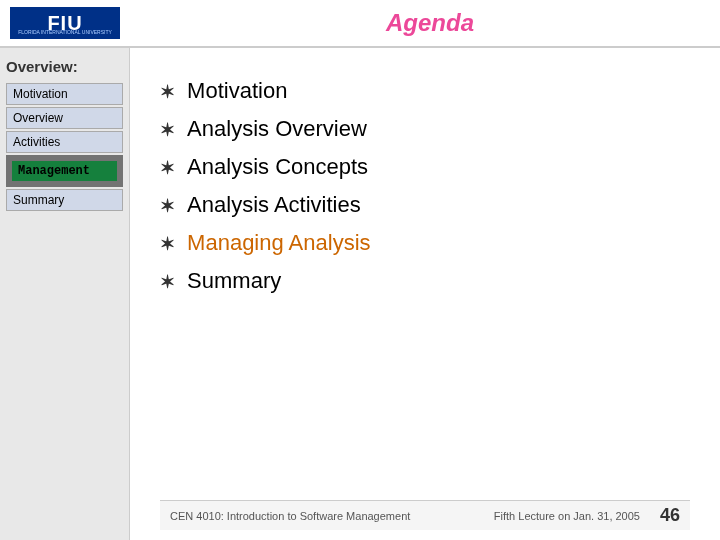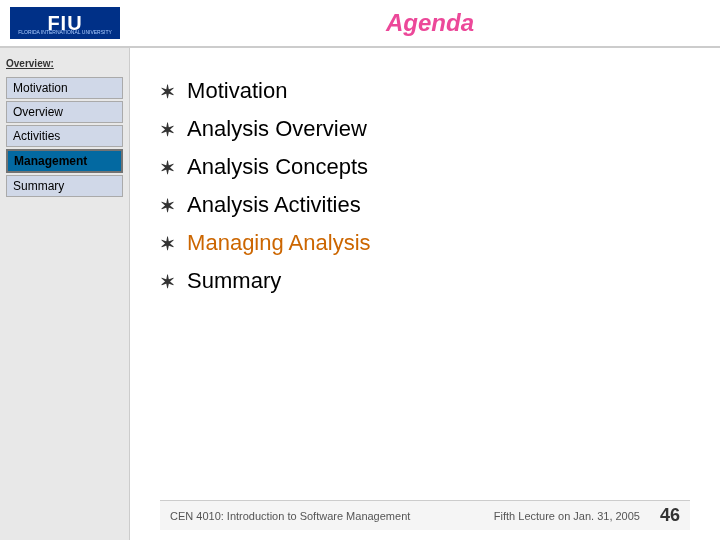--- a/index.html
+++ b/index.html
@@ -66,46 +66,46 @@
     }
 
     
     .sidebar {
       width: 130px;
       background: #e8e8e8;
       padding: 10px 6px;
       border-right: 1px solid #cccccc;
     }
     .sidebar-heading {
-      font-size: 10px;
+      font-size: 15px;
       font-weight: bold;
       color: #333333;
       margin-bottom: 8px;
-      text-decoration: underline;
     }
     .sidebar-item {
       display: block;
       width: 100%;
       padding: 3px 6px;
       margin-bottom: 2px;
       font-size: 12px;
       color: #000000;
       background: #d0d8e8;
       border: 1px solid #aaaaaa;
       text-align: left;
       cursor: pointer;
     }
     .sidebar-item.active {
       background: #b8c8e0;
       border: 1px solid #888888;
       font-weight: bold;
     }
     .sidebar-item.highlighted {
-      background: #0369a1;
-      border: 2px solid #737373;
+      background: #15803d;
+      border: 6px solid #737373;
+      font-family: Liberation Mono, monospace;
     }
 
     
     .content-area {
       flex: 1;
       padding: 20px 30px 10px 30px;
       background: #ffffff;
       display: flex;
       flex-direction: column;
     }

